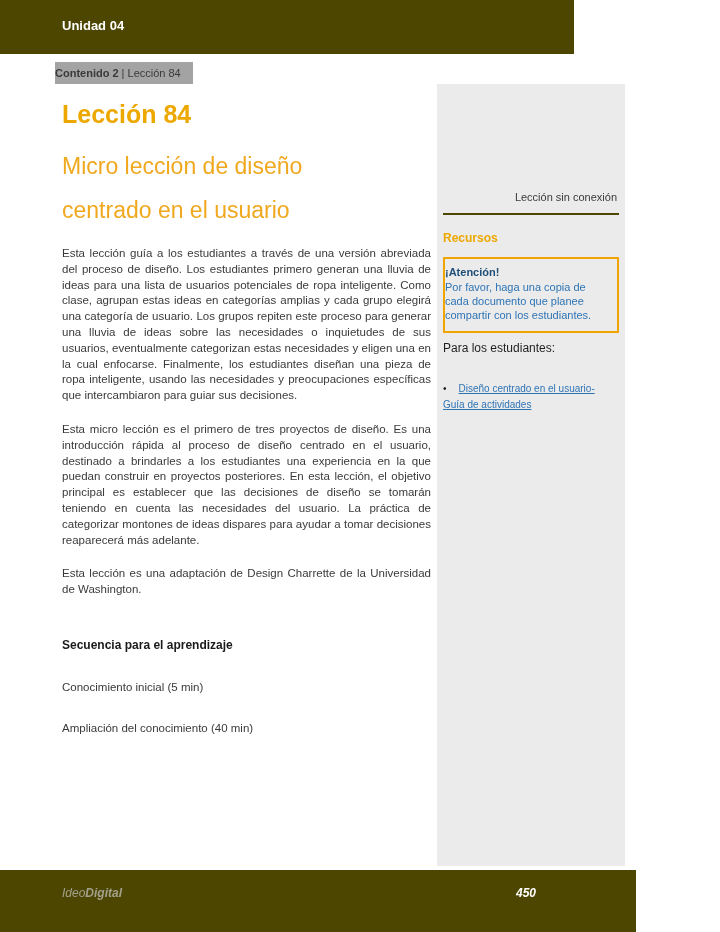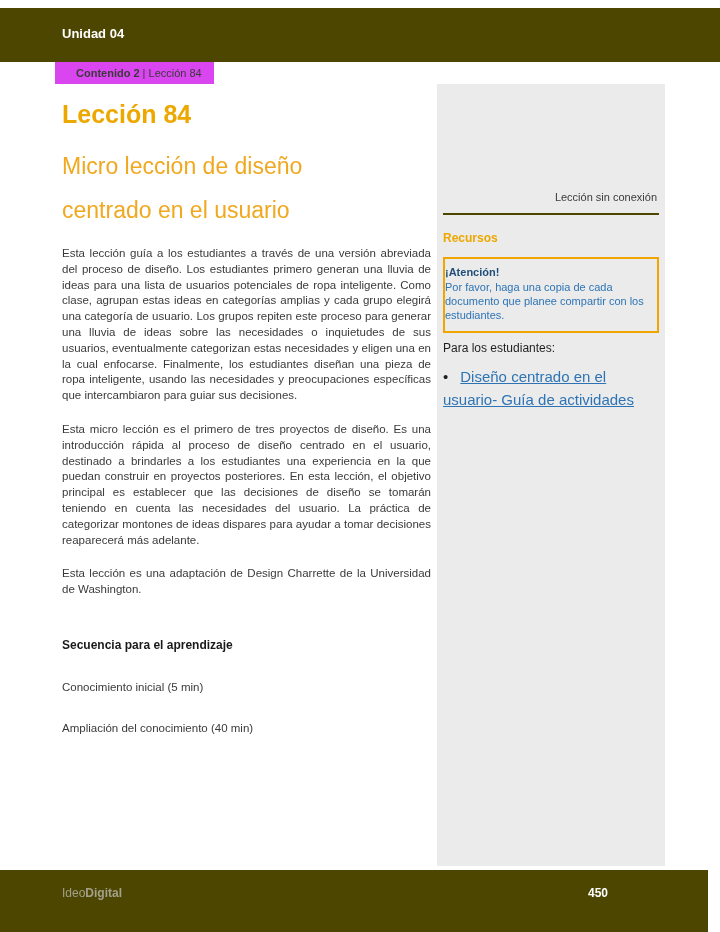--- a/index.html
+++ b/index.html
@@ -7,33 +7,33 @@
   body {
     position: relative;
     background: #ffffff;
     font-family: "Liberation Sans", sans-serif;
     color: #3a3a3a;
     overflow: hidden;
   }
 
   
   .header-bar {
-    position: absolute; left: 0; top: 8px;
-    width: 720px; height: 54px;
+    position: absolute; left: 0; top: 0;
+    width: 574px; height: 54px;
     background: #4C4600;
   }
   .unit-label {
     position: absolute; left: 62px; top: 18px;
     color: #ffffff; font-weight: bold; font-size: 13px;
   }
   .content-tab {
     position: absolute; left: 55px; top: 62px;
     height: 22px; line-height: 22px;
-    background: #d946ef; color: #3a3a3a;
-    font-size: 11px; padding: 0 12px 0 21px;
+    background: #a3a3a3; color: #3a3a3a;
+    font-size: 11px; padding: 0 12px 0 0;
     white-space: nowrap;
   }
   .content-tab .tab-bold { font-weight: bold; }
 
   
   .main-col {
     position: absolute; left: 62px; top: 100px;
     width: 369px;
   }
   .lesson-number {
@@ -55,21 +55,21 @@
   .sequence-heading {
     margin-top: 40px; font-size: 12px; font-weight: bold; color: #1a1a1a;
   }
   .sequence-item {
     margin-top: 29px; font-size: 11.5px; color: #3a3a3a;
   }
 
   
   .sidebar {
     position: absolute; left: 437px; top: 84px;
-    width: 228px; height: 782px;
+    width: 188px; height: 782px;
     background: #EBEBEB;
     padding: 0 6px;
   }
   .offline-label {
     margin-top: 107px; text-align: right;
     font-size: 11px; color: #3a3a3a; padding-right: 2px;
   }
   .sidebar-divider {
     border: 0; border-top: 2px solid #4C4600; margin-top: 10px;
   }
@@ -79,32 +79,33 @@
   .attention-box {
     margin-top: 12px; border: 2px solid #F0A500;
     padding: 7px 8px 9px 0;
   }
   .attention-title { color: #1F4E79; font-weight: bold; font-size: 11px; }
   .attention-body {
     color: #2E74B5; font-size: 11px; line-height: 14px; margin-top: 2px;
   }
   .students-heading { margin-top: 8px; font-size: 12px; color: #1f1f1f; }
   .resource-item {
-    margin-top: 10px; font-size: 15px; line-height: 23px; color: #1f1f1f;
+    margin-top: 26px; font-size: 10px; line-height: 16px; color: #1f1f1f;
   }
   .resource-item .bullet { margin-right: 12px; }
   .resource-link {
     color: #2E74B5; text-decoration: underline; cursor: pointer;
   }
 
   
   .footer-bar {
     position: absolute; left: 0; top: 870px;
-    width: 708px; height: 62px;
+    width: 636px; height: 62px;
     background: #4C4600;
+    font-style: italic;
   }
   .brand {
     position: absolute; left: 62px; top: 16px;
     font-size: 12px; color: #A3A08B;
   }
   .brand .brand-bold { font-weight: bold; }
   .page-number {
     position: absolute; right: 100px; top: 16px;
     font-size: 12px; color: #ffffff; font-weight: bold;
   }

